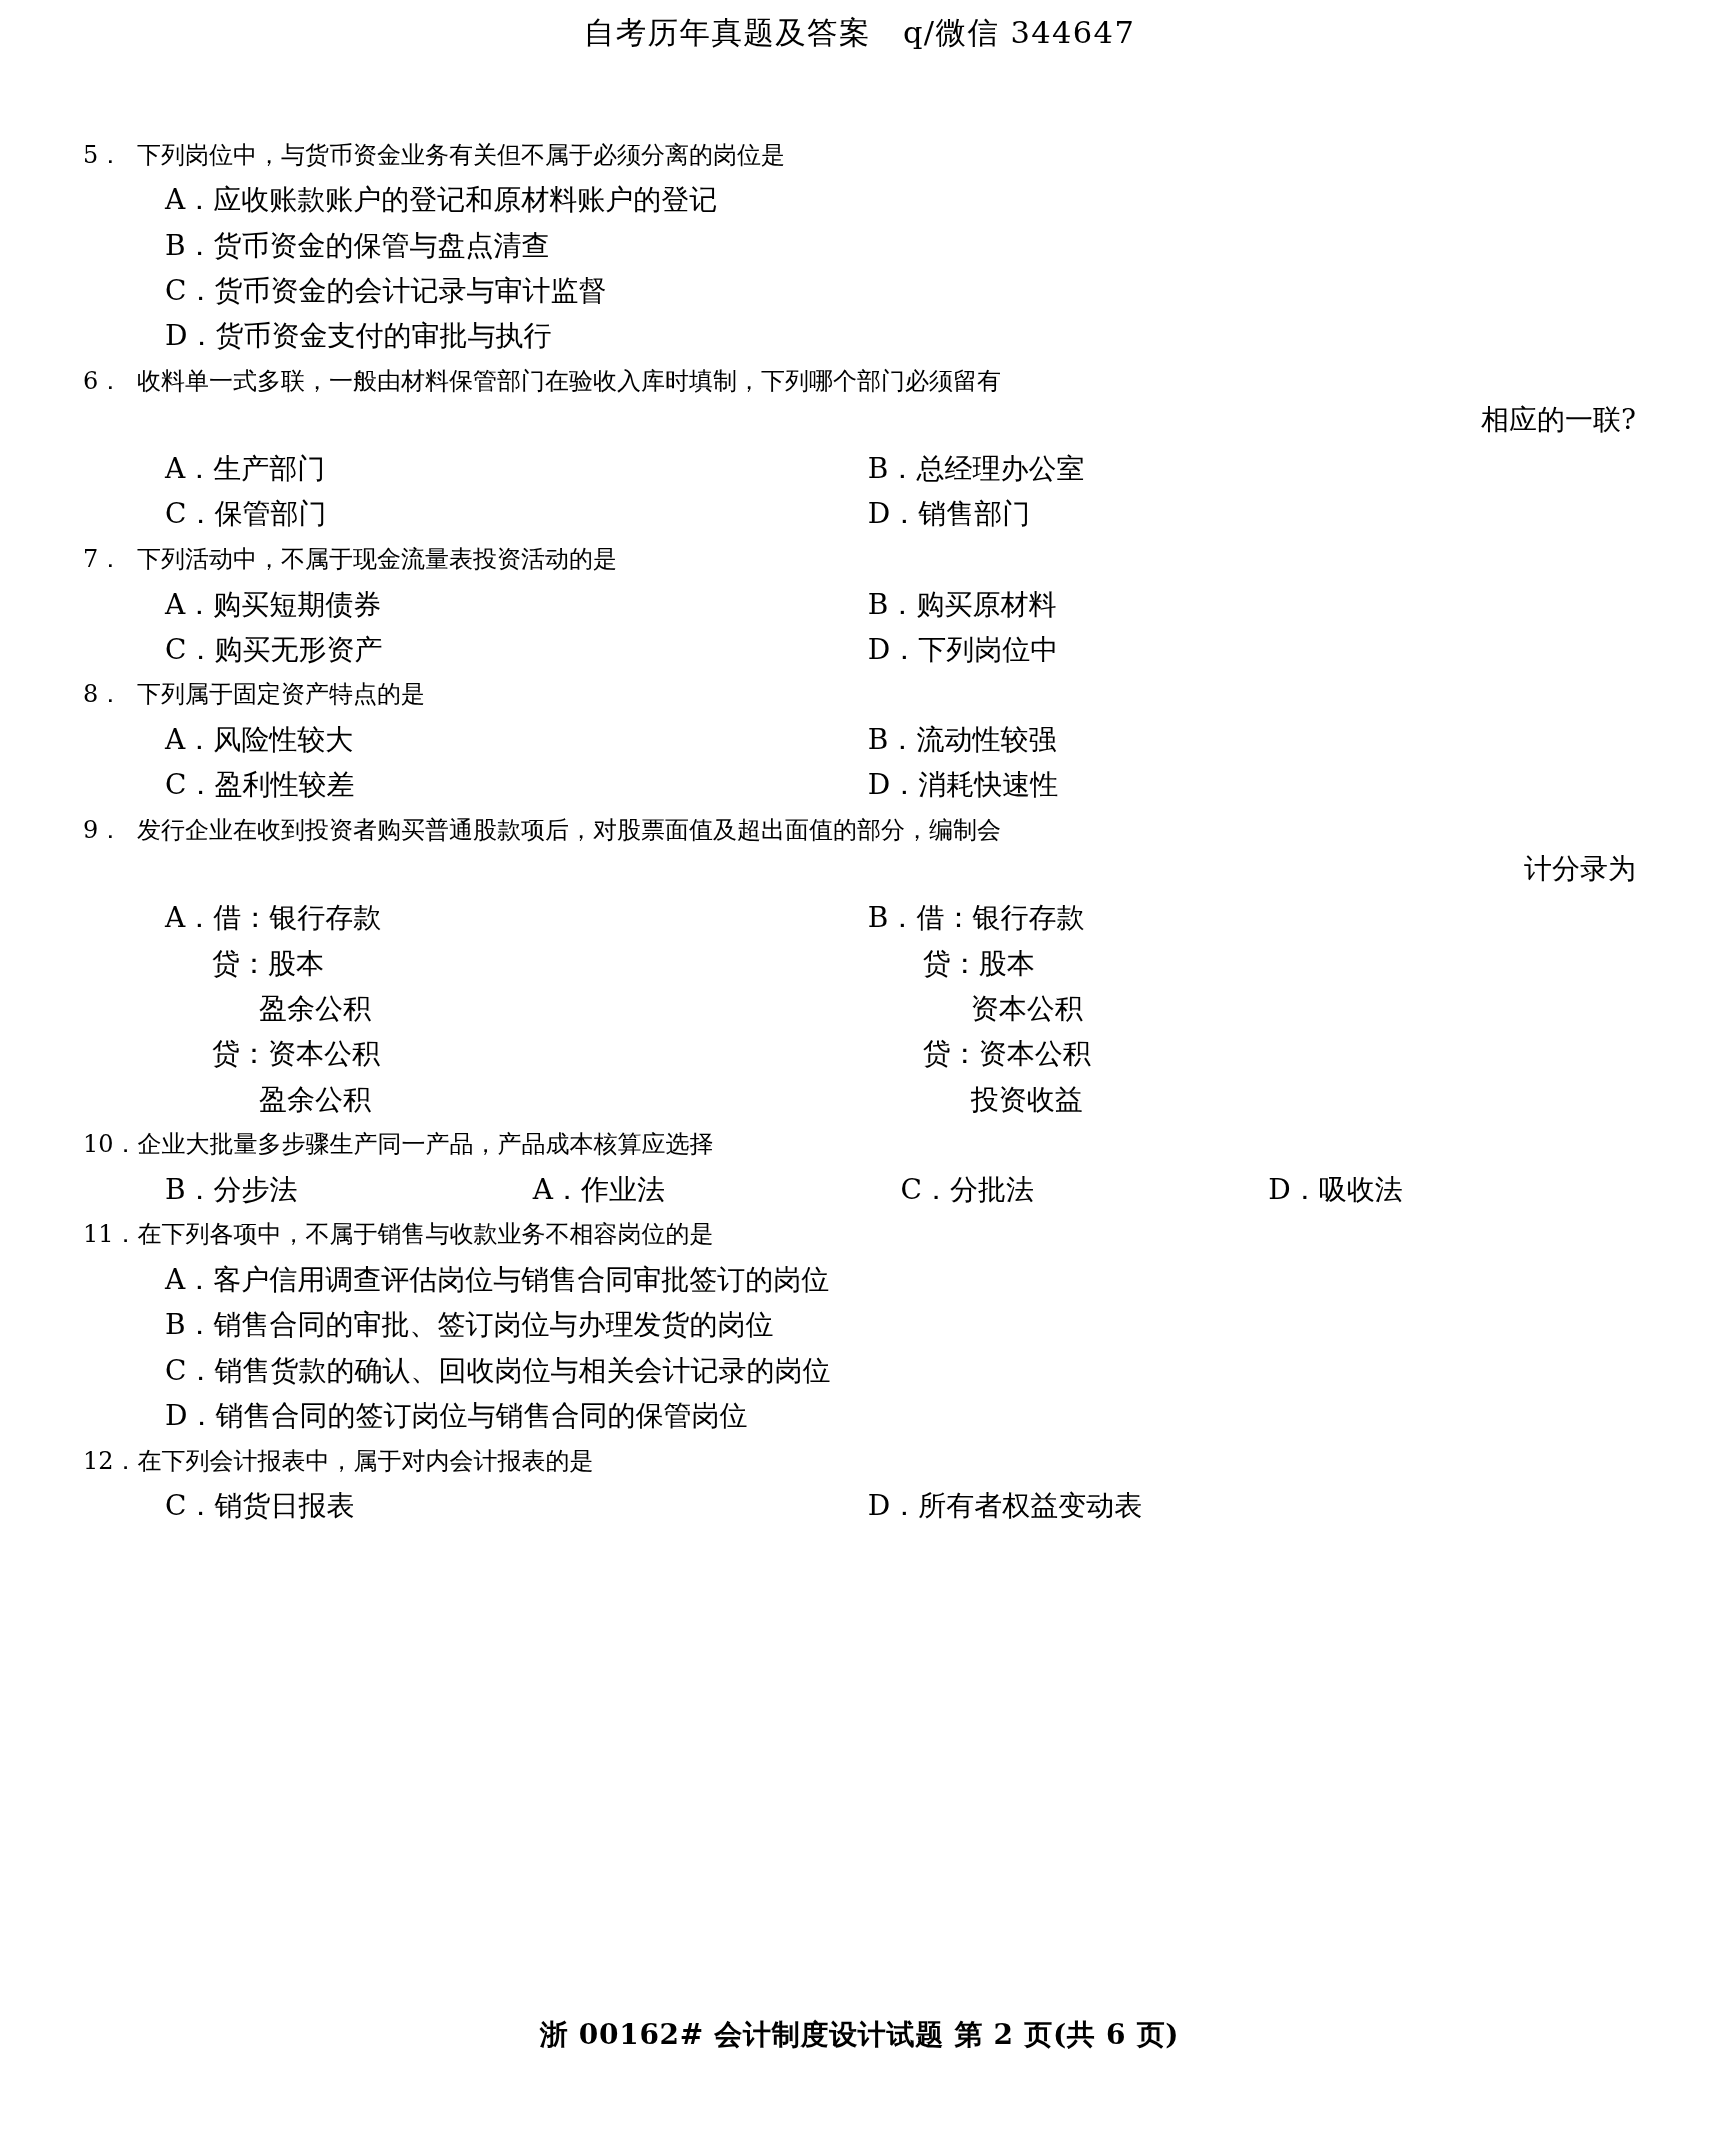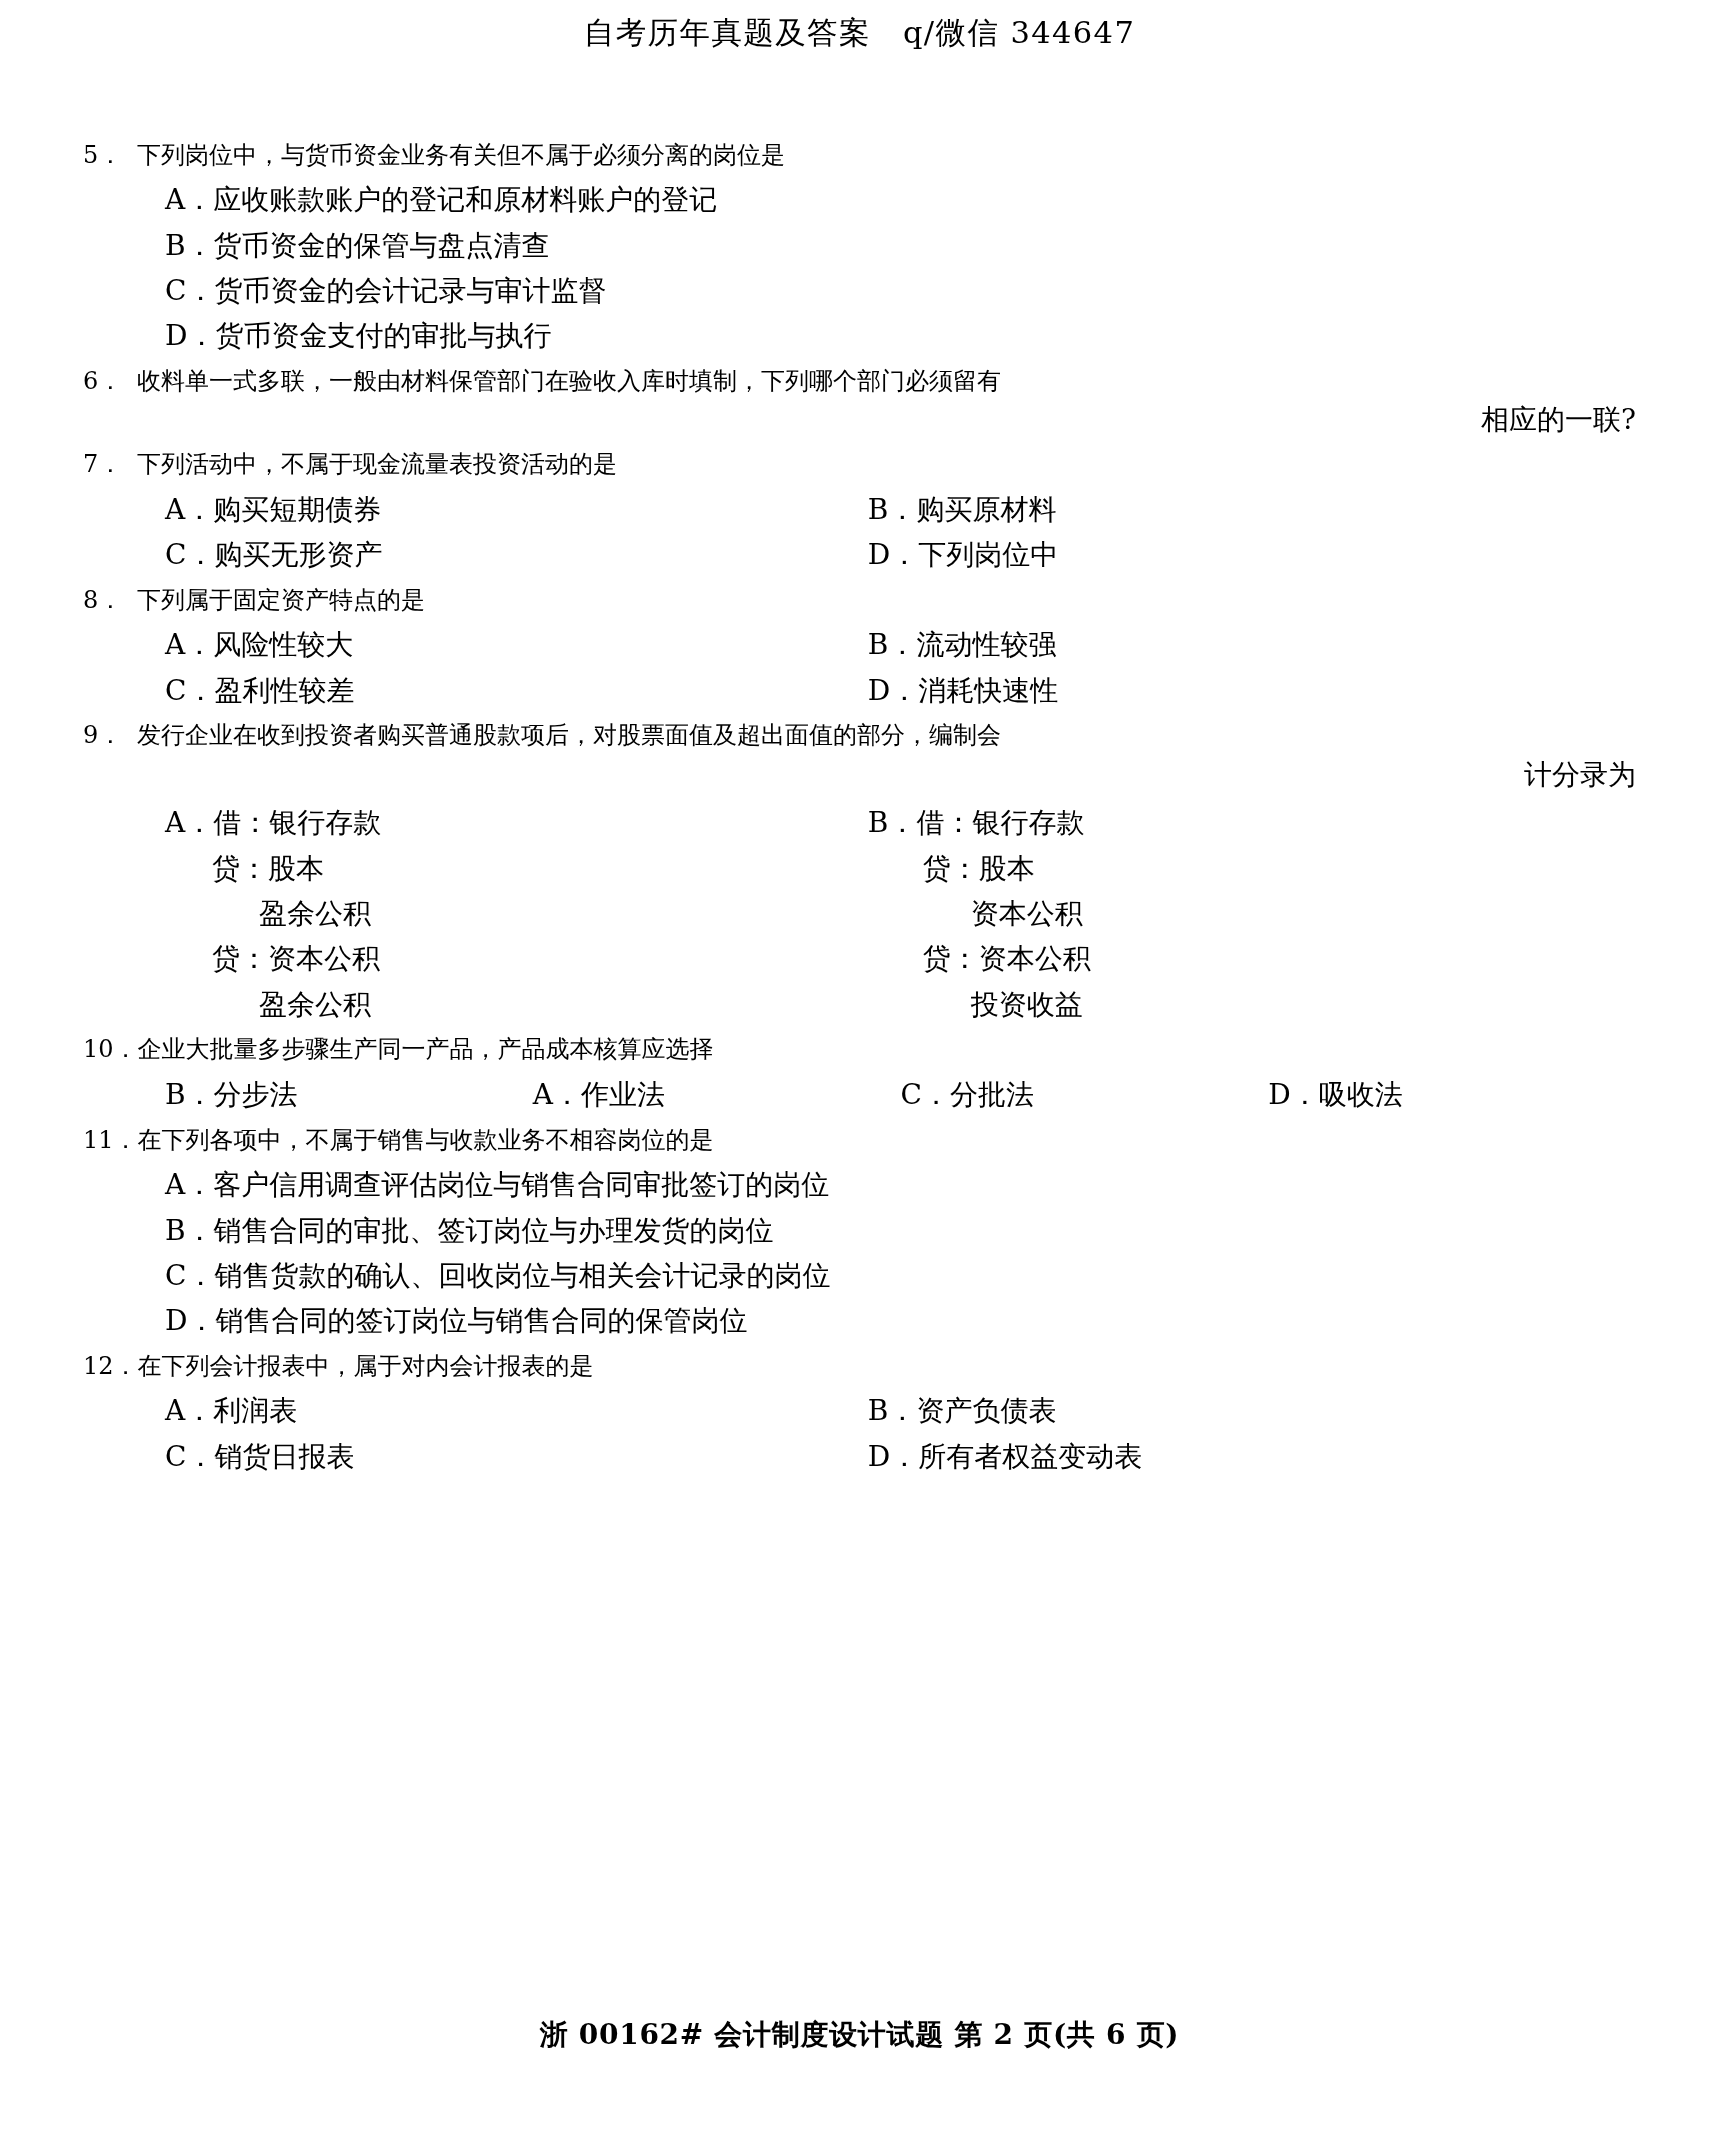--- a/index.html
+++ b/index.html
@@ -156,20 +156,30 @@
         </div>
         <div class="opt-row">
           <div class="cell opt-full"><span class="opt-label">D．</span><span>货币资金支付的审批与执行</span></div>
         </div>
       </div>
     </div>
 
     <div class="q">
       <div class="q-stem"><span class="num">6．</span><span>收料单一式多联，一般由材料保管部门在验收入库时填制，下列哪个部门必须留有</span></div>
       <div class="stem-cont">相应的一联?</div>
+      <div class="opts-block">
+        <div class="opt-row">
+          <div class="cell opt-col-left"><span class="opt-label">A．</span><span>生产部门</span></div>
+          <div class="cell opt-col-right"><span class="opt-label">B．</span><span>总经理办公室</span></div>
+        </div>
+        <div class="opt-row">
+          <div class="cell opt-col-left"><span class="opt-label">C．</span><span>保管部门</span></div>
+          <div class="cell opt-col-right"><span class="opt-label">D．</span><span>销售部门</span></div>
+        </div>
+      </div>
     </div>
 
     <div class="q">
       <div class="q-stem"><span class="num">7．</span><span>下列活动中，不属于现金流量表投资活动的是</span></div>
       <div class="opts-block">
         <div class="opt-row">
           <div class="cell opt-col-left"><span class="opt-label">A．</span><span>购买短期债券</span></div>
           <div class="cell opt-col-right"><span class="opt-label">B．</span><span>购买原材料</span></div>
         </div>
         <div class="opt-row">
@@ -247,24 +257,20 @@
         <div class="opt-row">
           <div class="cell opt-full"><span class="opt-label">D．</span><span>销售合同的签订岗位与销售合同的保管岗位</span></div>
         </div>
       </div>
     </div>
 
     <div class="q">
       <div class="q-stem"><span class="num wide">12．</span><span>在下列会计报表中，属于对内会计报表的是</span></div>
       <div class="opts-block">
         <div class="opt-row">
-          <div class="cell opt-col-left"><span class="opt-label">A．</span><span>利润表</span></div>
-          <div class="cell opt-col-right"><span class="opt-label">B．</span><span>资产负债表</span></div>
-        </div>
-        <div class="opt-row">
           <div class="cell opt-col-left"><span class="opt-label">C．</span><span>销货日报表</span></div>
           <div class="cell opt-col-right"><span class="opt-label">D．</span><span>所有者权益变动表</span></div>
         </div>
       </div>
     </div>
 
   </div>
 
   <div class="footer">浙 00162# 会计制度设计试题 第 2 页(共 6 页)</div>
 

